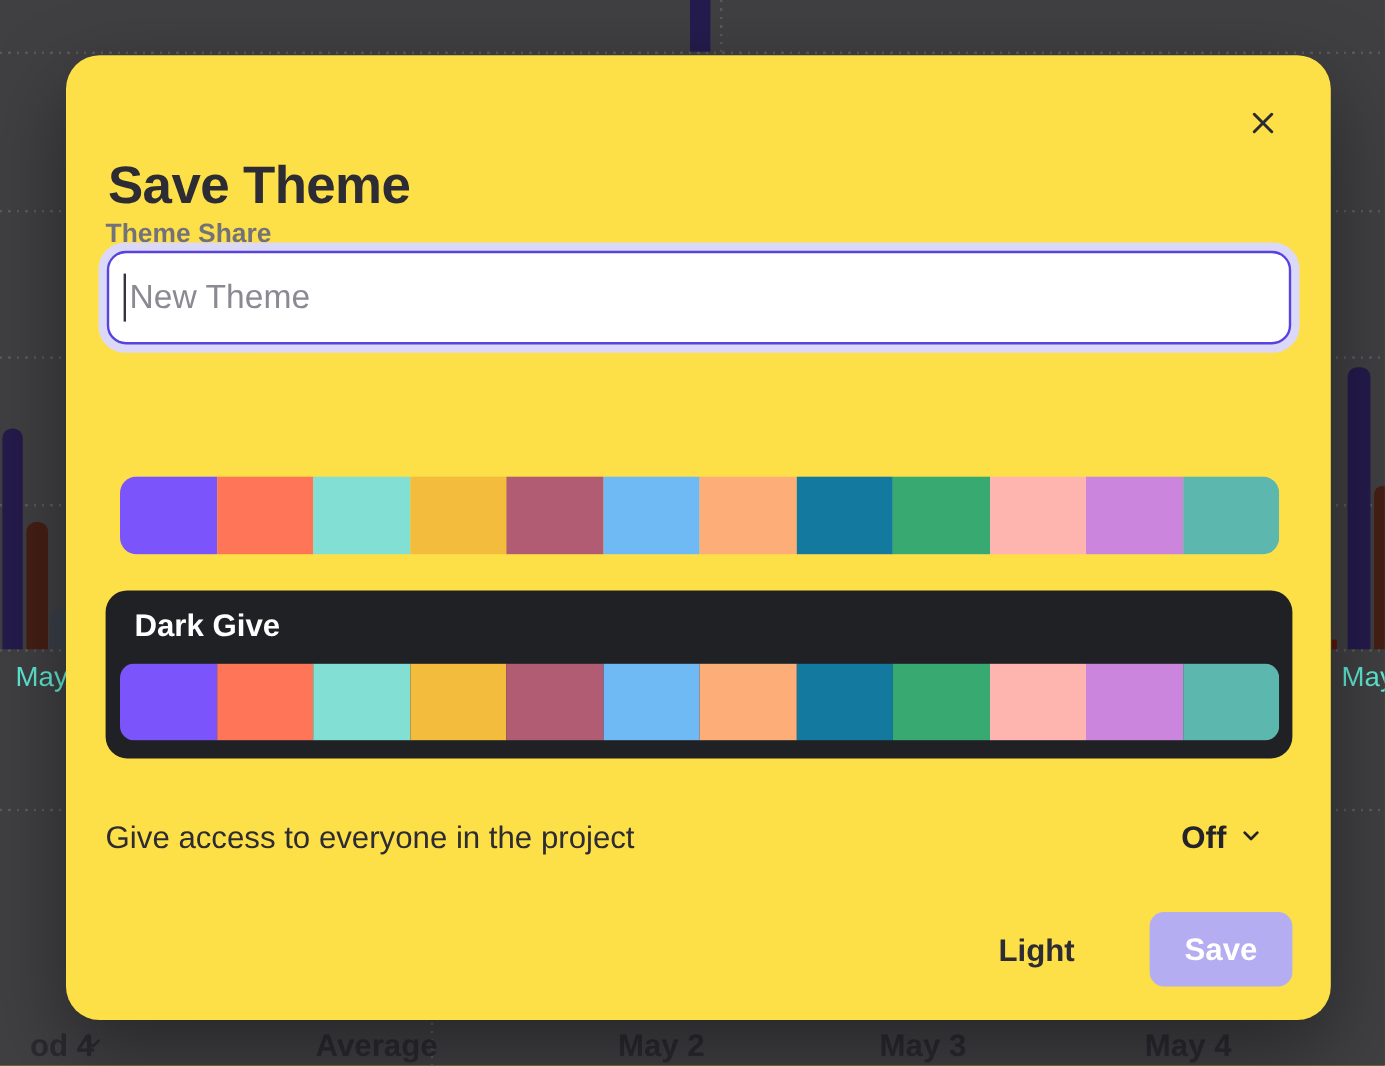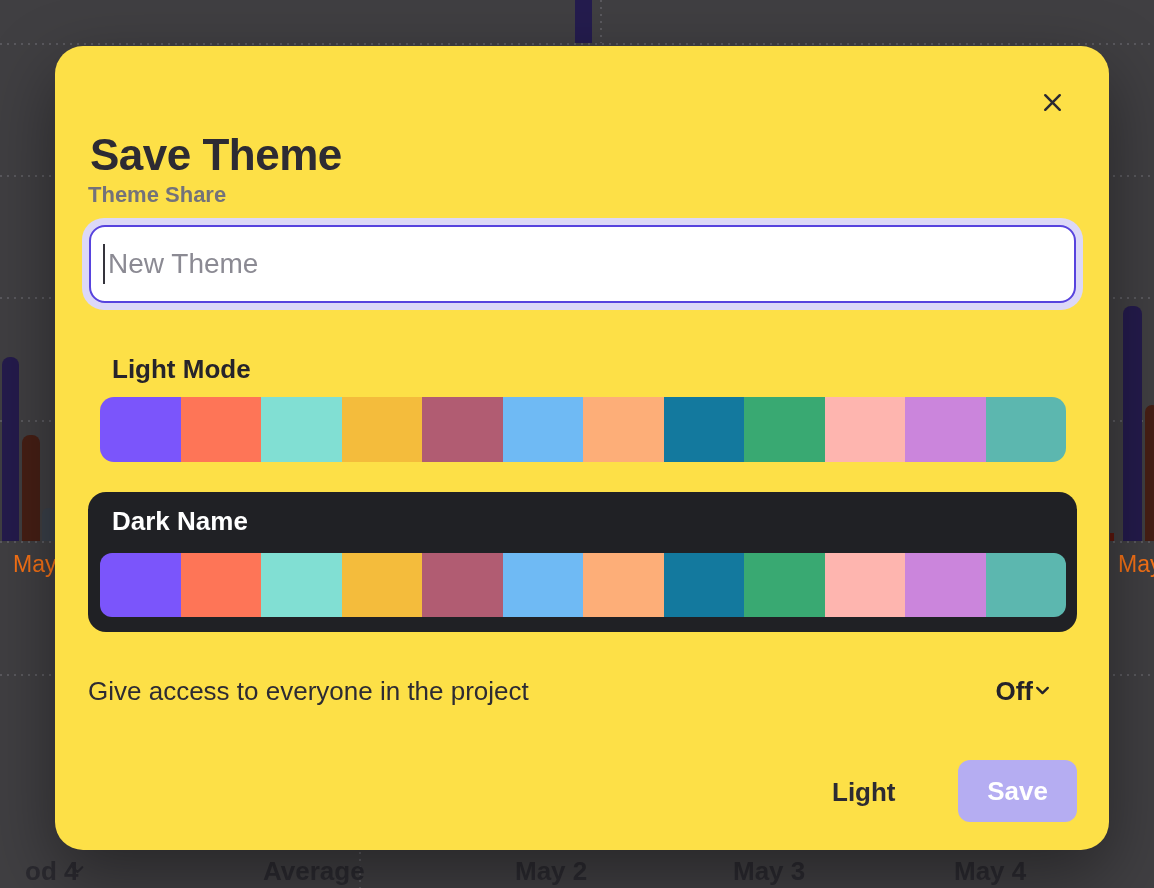--- a/index.html
+++ b/index.html
@@ -7,56 +7,56 @@
   .screen { position:relative; width:1154px; height:888px; overflow:hidden;
             background:var(--overlay_bg,#403F42); }
 
   
   .bg-layer { position:absolute; inset:0; z-index:1; }
   .dot-h { position:absolute; left:0; right:0; height:2px;
            background-image:repeating-linear-gradient(90deg,#5a595e 0 2px,transparent 2px 7px); }
   .dot-v { position:absolute; width:2px;
            background-image:repeating-linear-gradient(180deg,#5a595e 0 2px,transparent 2px 7px); }
   .bar  { position:absolute; border-radius:8px 8px 0 0; }
-  .bg-text { position:absolute; color:#f97316; font-size:23px; font-weight:400; white-space:nowrap; }
+  .bg-text { position:absolute; color:#5eead4; font-size:23px; font-weight:400; white-space:nowrap; }
   .bg-bottom-label { position:absolute; top:856px; color:#2b2a30; font-size:26px; font-weight:600; white-space:nowrap;margin-left:25px; }
   .bg-chevron { position:absolute; color:#2b2a30; }
 
   
   .modal { position:absolute; left:55px; top:46px; width:1054px; height:804px; z-index:10;
            background:#fde047; border-radius:28px; box-shadow:0 25px 70px rgba(0,0,0,.40); }
   .modal-title { position:absolute; left:35px; top:84px; font-size:44px; font-weight:700;
                  color:#2d2b33; letter-spacing:-0.5px; }
   .close-btn { position:absolute; left:975px; top:36px; width:44px; height:44px; border:none;
                background:transparent; cursor:pointer; display:flex; align-items:center; justify-content:center; }
   .field-label { position:absolute; left:33px; top:136px; font-size:22px; font-weight:600; color:#73727A; }
-  .input-ring { position:absolute; left:27px; top:172px; width:1001px; height:92px;
+  .input-ring { position:absolute; left:27px; top:156px; width:1001px; height:92px;
                 border-radius:22px; background:var(--focus_ring,#DCD8F7); }
   .input-box { position:absolute; left:7px; top:7px; right:7px; bottom:7px; }
   .input-box input { width:100%; height:100%; border:2px solid var(--accent,#5743DE); border-radius:16px;
                      background:#fff; font-family:inherit; font-size:28px; color:#2d2b33;
                      padding:0 18px 0 17px; outline:none; }
   .input-box input::placeholder { color:#8B8A93; opacity:1; }
   .caret { position:absolute; left:14px; top:50%; transform:translateY(-50%);
            width:2px; height:40px; background:#35343c; }
 
   .section-label { position:absolute; font-size:26px; font-weight:700; color:#26242B; }
   .strip { position:absolute; display:flex; overflow:hidden; }
   .strip .swatch { flex:1 1 0; }
   .light-strip { left:45px; top:351px; width:966px; height:65px; border-radius:14px; }
 
   .dark-card { position:absolute; left:33px; top:446px; width:989px; height:140px;
                border-radius:18px; background:var(--dark_card_bg,#202125); }
   .dark-card .section-label { left:24px; top:14px; color:#fff; }
   .dark-strip { left:12px; top:61px; width:966px; height:64px; border-radius:12px; }
 
   .access-row { position:absolute; left:33px; right:57px; top:630px; height:44px;
-                display:flex; align-items:flex-start; justify-content:space-between; }
+                display:flex; align-items:center; justify-content:space-between; }
   .access-label { font-size:26px; color:#2d2b33; font-weight:400; }
-  .access-select { display:flex; align-items:center; border:none; background:transparent;
+  .access-select { display:flex; align-items:center; gap:11px; border:none; background:transparent;
                    cursor:pointer; font-family:inherit; }
   .access-value { font-size:26px; font-weight:600; color:#24232A; }
 
   .cancel-btn { position:absolute; left:777px; top:726px; height:40px; border:none; background:transparent;
                 font-family:inherit; font-size:26px; font-weight:600; color:#2d2b33; cursor:pointer; }
   .share-btn { position:absolute; left:903px; top:714px; width:119px; height:62px; border:none;
                border-radius:12px; background:var(--share_button_bg,#B5ADF2); color:#fff;
                font-family:inherit; font-size:26px; font-weight:600; cursor:pointer; }
 </style>
 </head>
@@ -114,38 +114,37 @@
 
     <div class="field-label">Theme Share</div>
 
     <div class="input-ring">
       <div class="input-box">
         <input type="text" placeholder="New Theme" style="">
         <div class="caret"></div>
       </div>
     </div>
 
-    <div class="section-label" style="left:57px; top:308px">Light Mode</div>
     <div class="strip light-strip">
         <div class="swatch" style="background: rgb(123, 85, 251);"></div>
         <div class="swatch" style="background: rgb(254, 117, 87);"></div>
         <div class="swatch" style="background: rgb(129, 223, 211);"></div>
         <div class="swatch" style="background: rgb(244, 188, 60);"></div>
         <div class="swatch" style="background: rgb(177, 92, 114);"></div>
         <div class="swatch" style="background: rgb(111, 186, 244);"></div>
         <div class="swatch" style="background: rgb(253, 174, 120);"></div>
         <div class="swatch" style="background: rgb(19, 121, 158);"></div>
         <div class="swatch" style="background: rgb(57, 169, 114);"></div>
         <div class="swatch" style="background: rgb(254, 181, 175);"></div>
         <div class="swatch" style="background: rgb(203, 133, 220);"></div>
         <div class="swatch" style="background: rgb(92, 183, 175);"></div>
       </div>
 
     <div class="dark-card">
-      <div class="section-label">Dark Name</div>
+      <div class="section-label">Dark Give</div>
       <div class="strip dark-strip">
           <div class="swatch" style="background: rgb(123, 85, 251);"></div>
           <div class="swatch" style="background: rgb(254, 117, 87);"></div>
           <div class="swatch" style="background: rgb(129, 223, 211);"></div>
           <div class="swatch" style="background: rgb(244, 188, 60);"></div>
           <div class="swatch" style="background: rgb(177, 92, 114);"></div>
           <div class="swatch" style="background: rgb(111, 186, 244);"></div>
           <div class="swatch" style="background: rgb(253, 174, 120);"></div>
           <div class="swatch" style="background: rgb(19, 121, 158);"></div>
           <div class="swatch" style="background: rgb(57, 169, 114);"></div>

